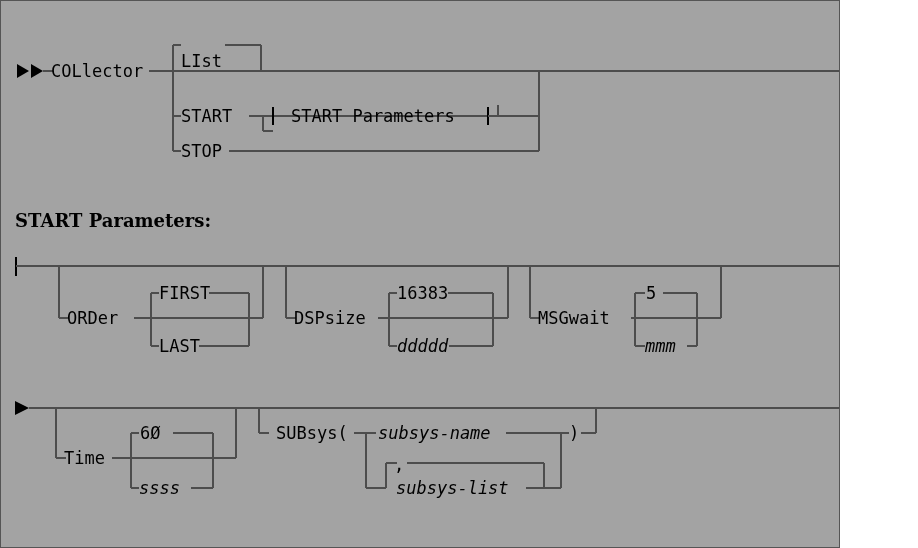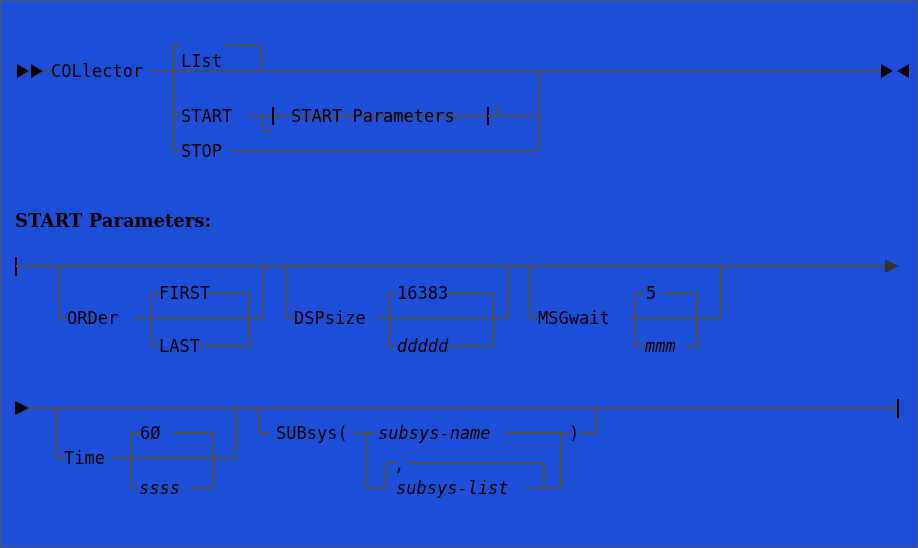--- a/index.html
+++ b/index.html
@@ -6,23 +6,23 @@
   html, body {
     margin: 0;
     padding: 0;
     background: #ffffff;
   }
   body {
     font-family: "DejaVu Sans Mono", monospace;
   }
   #page {
     position: relative;
-    width: 918px;
+    width: 840px;
     height: 548px;
-    background: #1d4ed8;
+    background: #a3a3a3;
     border: 1px solid #555555;
     box-sizing: border-box;
     overflow: hidden;
   }
   #diagram-svg {
     position: absolute;
     left: 0;
     top: 0;
     width: 918px;
     height: 548px;

